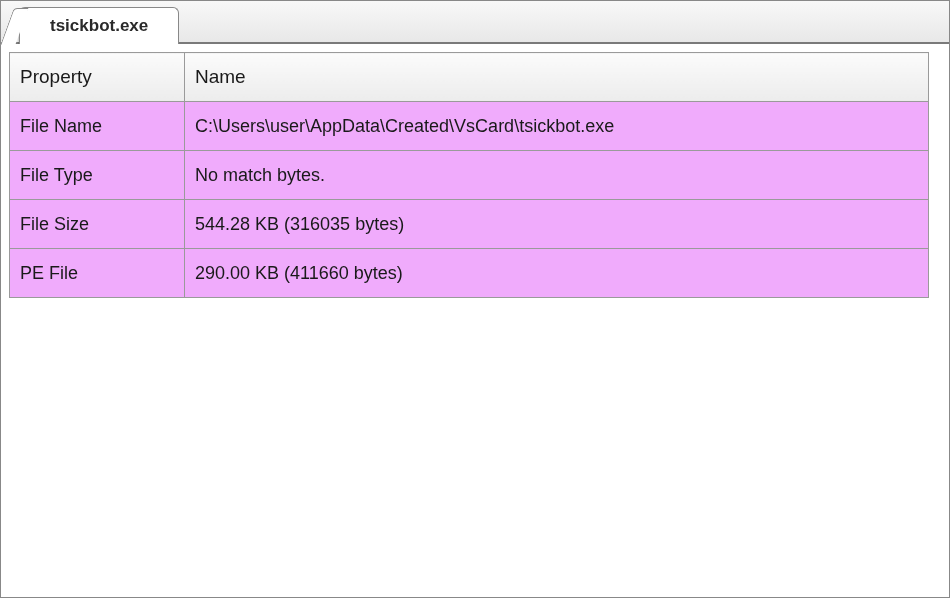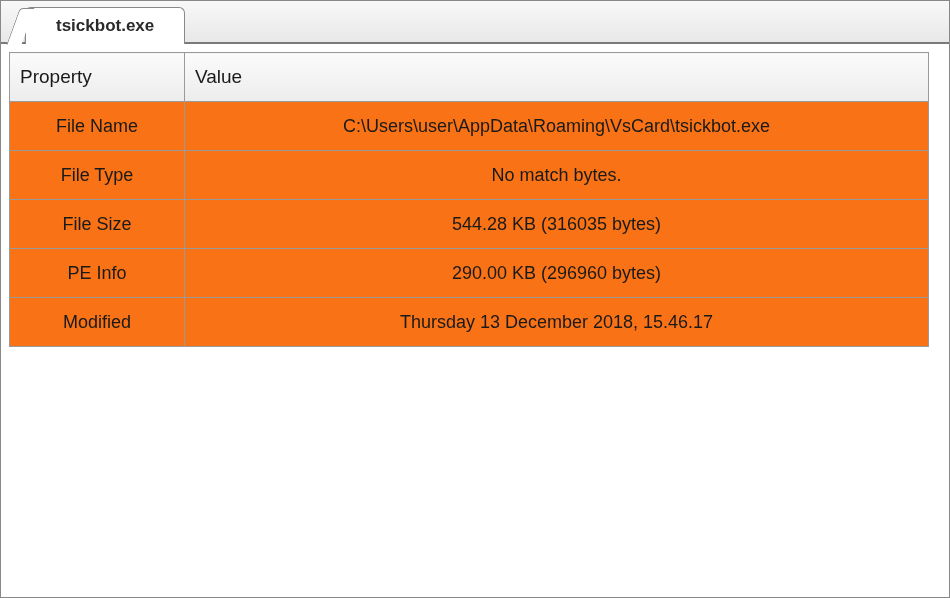--- a/index.html
+++ b/index.html
@@ -21,21 +21,21 @@
       height: 100%;
       display: flex;
       flex-direction: column;
     }
     .tab-bar {
       background: linear-gradient(to bottom, #f8f8f8, #e8e8e8);
       height: 43px;
       border-bottom: 2px solid #7a7a7a;
       display: flex;
       align-items: flex-end;
-      padding-left: 24px;
+      padding-left: 18px;
     }
     .tab {
       background: #ffffff;
       border: 1px solid #888;
       border-bottom: none;
       border-top-left-radius: 6px;
       border-top-right-radius: 6px;
       padding: 8px 30px 8px 30px;
       font-size: 17px;
       font-weight: bold;
@@ -77,23 +77,22 @@
       height: 49px;
       white-space: nowrap;
       overflow: hidden;
       text-overflow: ellipsis;
     }
     th {
       background: linear-gradient(to bottom, #fbfbfb, #ececec);
       font-size: 19px;
     }
     td {
-      background: #f97316;
+      background: #f0abfc;
       font-size: 18px;
-      text-align: center;
     }
     col.prop {
       width: 175px;
     }
   </style>
 </head>
 <body>
 
 <div class="container">
   <div class="tab-bar">
@@ -103,40 +102,36 @@
   </div>
   <div class="content">
     <table>
       <colgroup>
         <col class="prop">
         <col>
       </colgroup>
       <thead>
         <tr>
           <th>Property</th>
-          <th>Value</th>
+          <th>Name</th>
         </tr>
       </thead>
       <tbody id="tbody">
       <tr>
             <td>File Name</td>
-            <td>C:\Users\user\AppData\Roaming\VsCard\tsickbot.exe</td>
+            <td>C:\Users\user\AppData\Created\VsCard\tsickbot.exe</td>
           </tr>
           <tr>
             <td>File Type</td>
             <td>No match bytes.</td>
           </tr>
           <tr>
             <td>File Size</td>
             <td>544.28 KB (316035 bytes)</td>
           </tr>
           <tr>
-            <td>PE Info</td>
-            <td>290.00 KB (296960 bytes)</td>
-          </tr>
-          <tr>
-            <td>Modified</td>
-            <td>Thursday 13 December 2018, 15.46.17</td>
+            <td>PE File</td>
+            <td>290.00 KB (411660 bytes)</td>
           </tr>
         </tbody>
     </table>
   </div>
 </div>
 
 </body></html>

